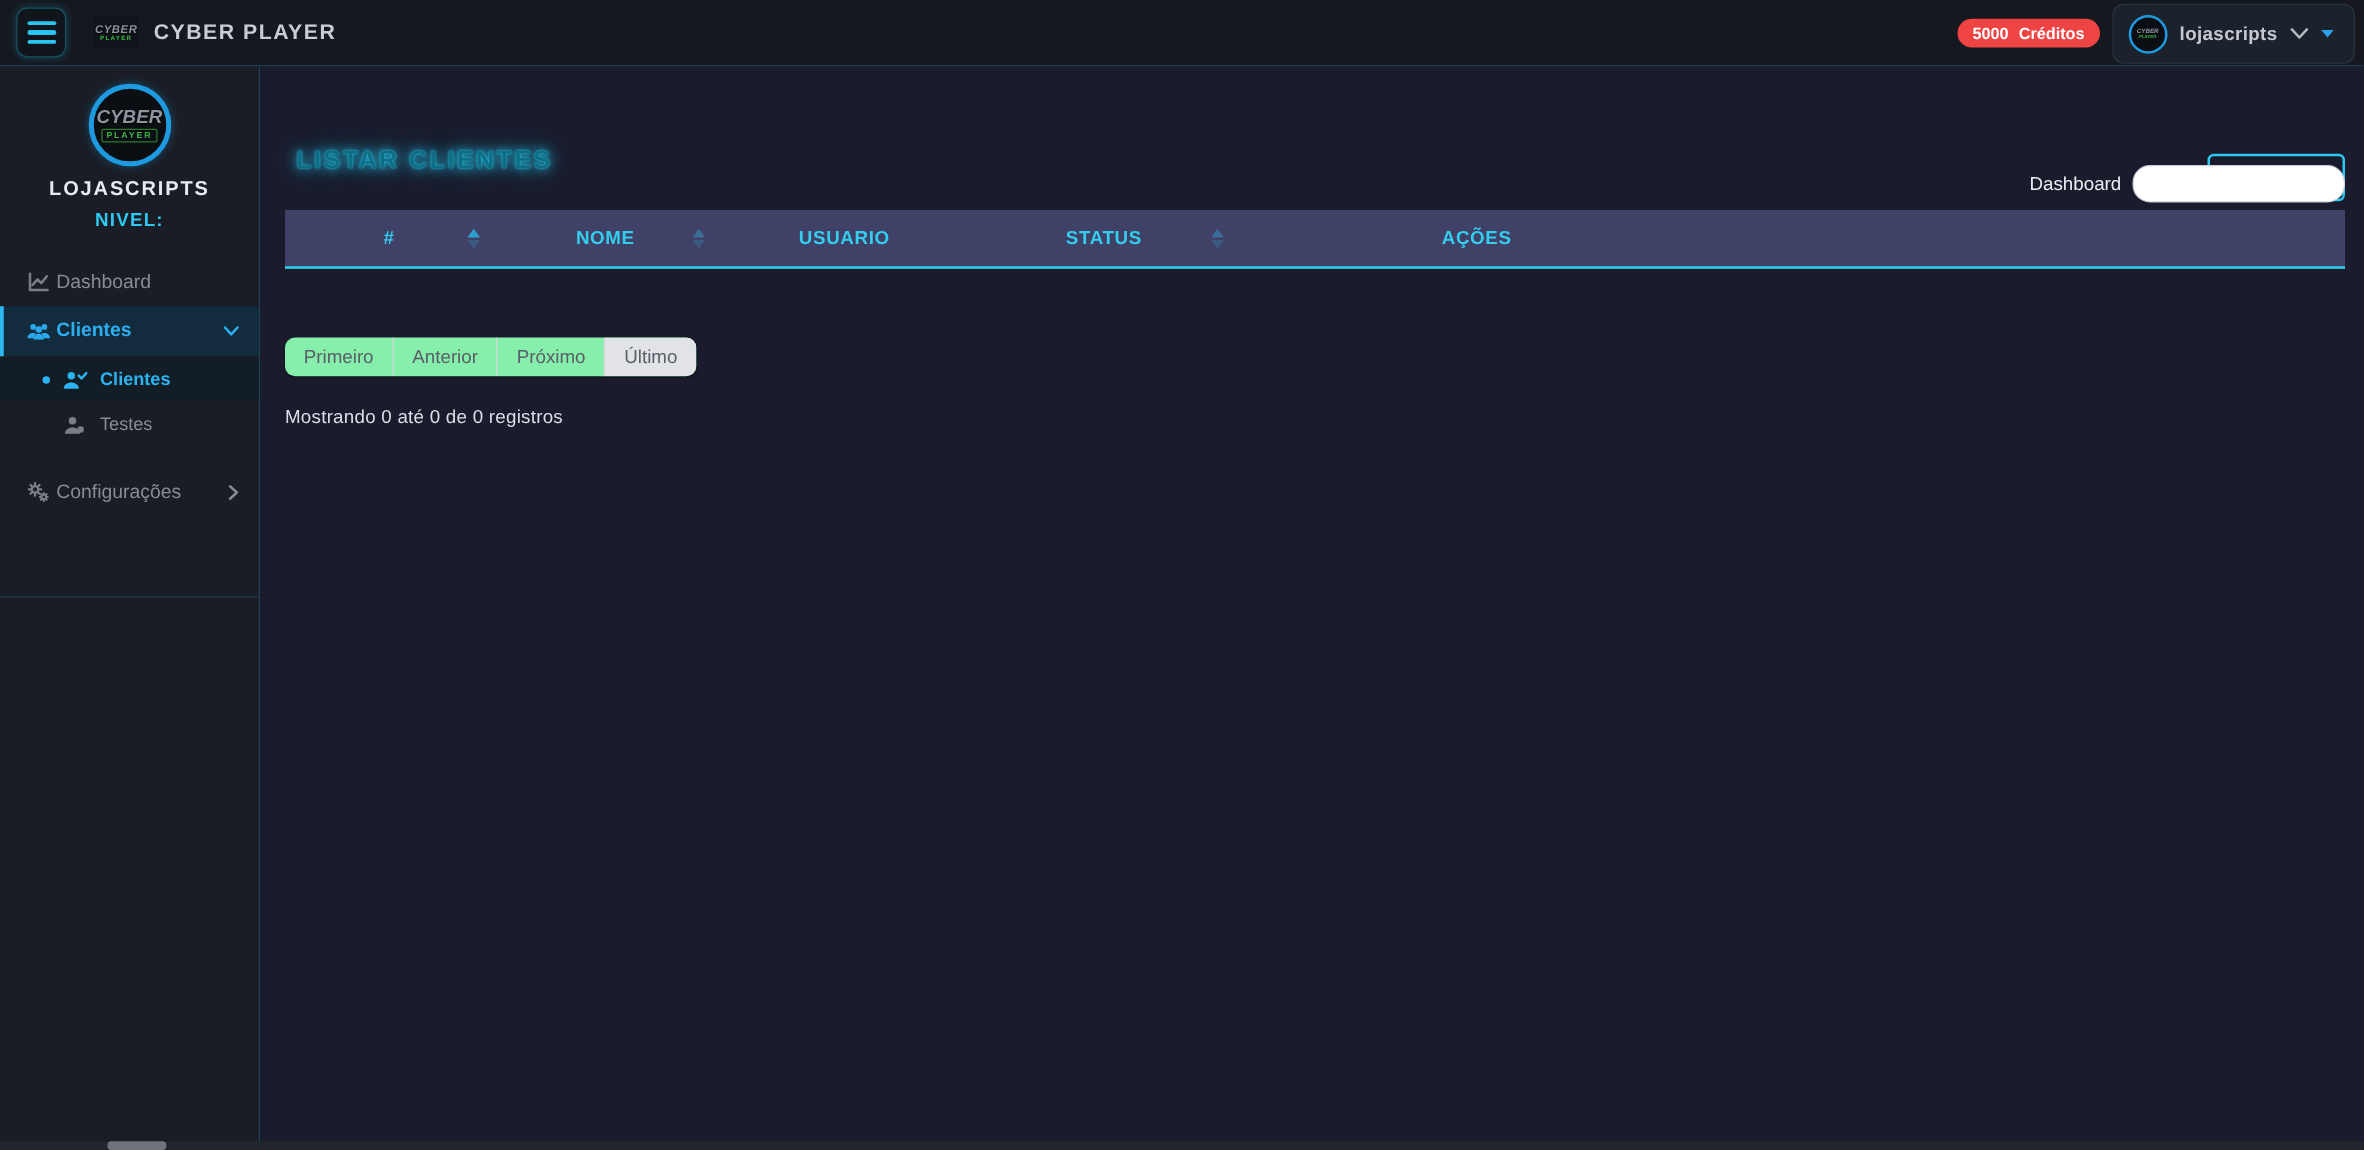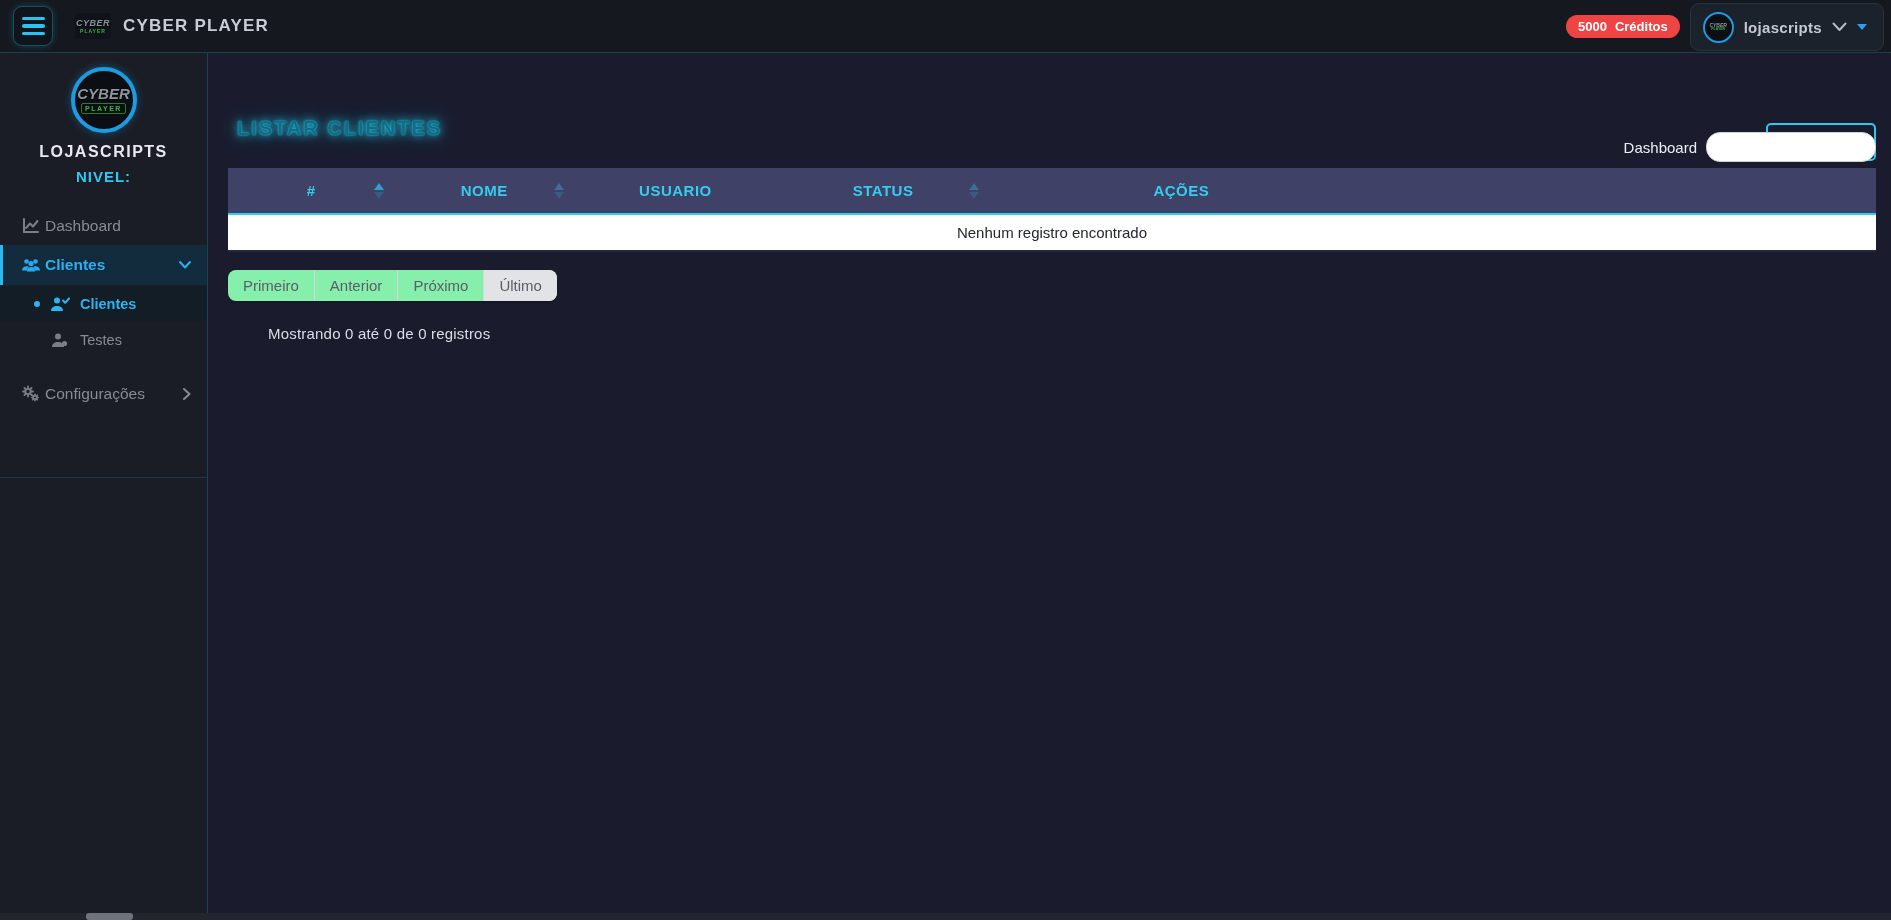--- a/index.html
+++ b/index.html
@@ -151,21 +151,21 @@
   .pagination {
     position:absolute; top:217px; left:20px;
     display:inline-flex; background:#86efac; border-radius:8px; overflow:hidden;
     box-shadow:0 1px 2px rgba(0,0,0,.3);
   }
   .page-btn {
     padding:7px 15px; font-size:15px; color:#595e67; background:transparent;
     border:none; border-right:1px solid #d4d6da; cursor:pointer; font-family:inherit;
   }
   .page-btn:last-child { border-right:none; background:#e2e3e6; }
-  .summary { position:absolute; top:272px; left:20px; font-size:15px; color:#dcdee5; letter-spacing:.2px;margin-left:40px; }
+  .summary { position:absolute; top:272px; left:20px; font-size:15px; color:#dcdee5; letter-spacing:.2px; }
 
   
   .hscroll-track { position:absolute; left:0; right:0; bottom:0; height:7px; background:#22252c; z-index:40; }
   .hscroll-thumb { position:absolute; left:86px; width:47px; height:7px; background:#6f737c; border-radius:3px; cursor:grab; }
 
   svg { overflow:visible; }
 </style>
 </head>
 <body>
 
@@ -322,23 +322,20 @@
         <span>STATUS</span>
         <span class="sort">
             <i class="up"></i>
             <i class="down"></i>
           </span>
       </div>
       <div class="th col6">
         <span>AÇÕES</span>
       </div>
     </div>
-    <div class="empty-row">
-      <span>Nenhum registro encontrado</span>
-    </div>
   </div>
 
   <div class="pagination">
     <button class="page-btn">Primeiro</button>
     <button class="page-btn">Anterior</button>
     <button class="page-btn">Próximo</button>
     <button class="page-btn">Último</button>
   </div>
 
   <div class="summary">Mostrando 0 até 0 de 0 registros</div>

